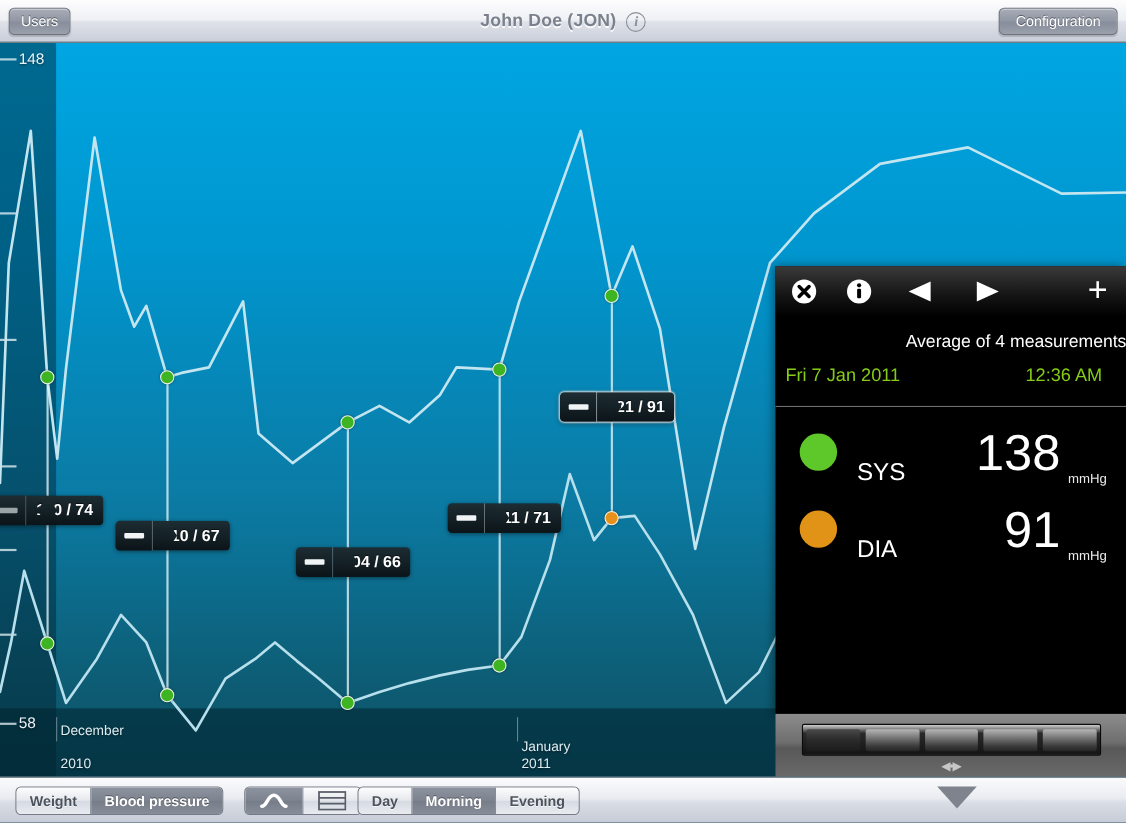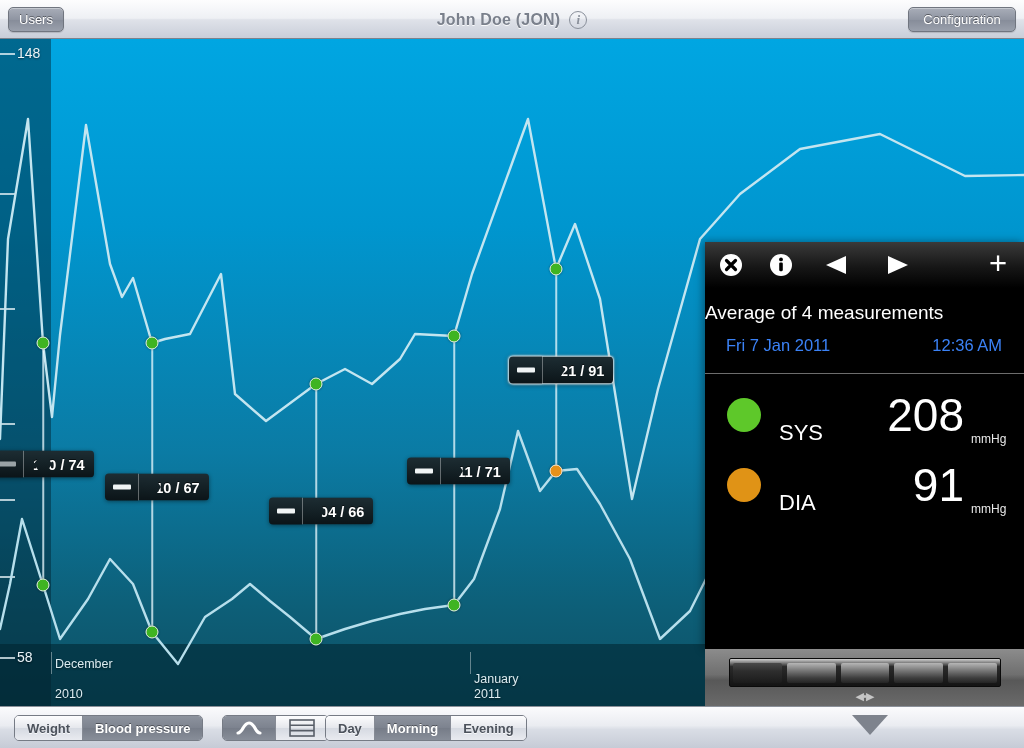--- a/index.html
+++ b/index.html
@@ -168,26 +168,26 @@
   .dp-prev  { position: absolute; left: 118px; top: 12px; width: 26px; height: 22px; }
   .dp-next  { position: absolute; left: 180px; top: 12px; width: 26px; height: 22px; }
   .dp-add   { position: absolute; right: 12px; top: 8px; width: 28px; height: 28px;
               color:#fff; font-size: 31px; font-weight: 300; line-height: 26px; }
 
   .dp-summary {
     padding: 8px 0 0 0;
     background: #000;
   }
   .dp-avg {
-    color: #ffffff; font-size: 19px; text-align: left; padding: 6px 0 0 0;
+    color: #ffffff; font-size: 16px; text-align: right; padding: 6px 0 0 0;
   }
   .dp-datetime {
     display: flex; justify-content: space-between;
-    padding: 12px 22px 0 21px;
-    color: #3b82f6; font-size: 16.5px;
+    padding: 12px 22px 0 9px;
+    color: #84cc16; font-size: 16.5px;
   }
   .dp-divider {
     margin-top: 18px; height: 1px; width: 100%;
     background: #6d6d6d;
   }
   .dp-rows { padding-top: 6px; }
   .dp-row {
     display: flex; align-items: center;
     height: 70px; padding: 0 18px 0 22px;
   }
@@ -418,21 +418,21 @@
       <div class="dp-divider"></div>
     </div>
 
     <div class="dp-rows">
       <div class="dp-row">
         <span class="marker">
             <span class="circle sys"></span>
           </span>
         <span class="label">SYS</span>
         <span class="spacer"></span>
-        <span class="value">208</span>
+        <span class="value">138</span>
         <span class="unit">mmHg</span>
       </div>
       <div class="dp-row">
         <span class="marker">
             <span class="circle dia"></span>
           </span>
         <span class="label">DIA</span>
         <span class="spacer"></span>
         <span class="value">91</span>
         <span class="unit">mmHg</span>

